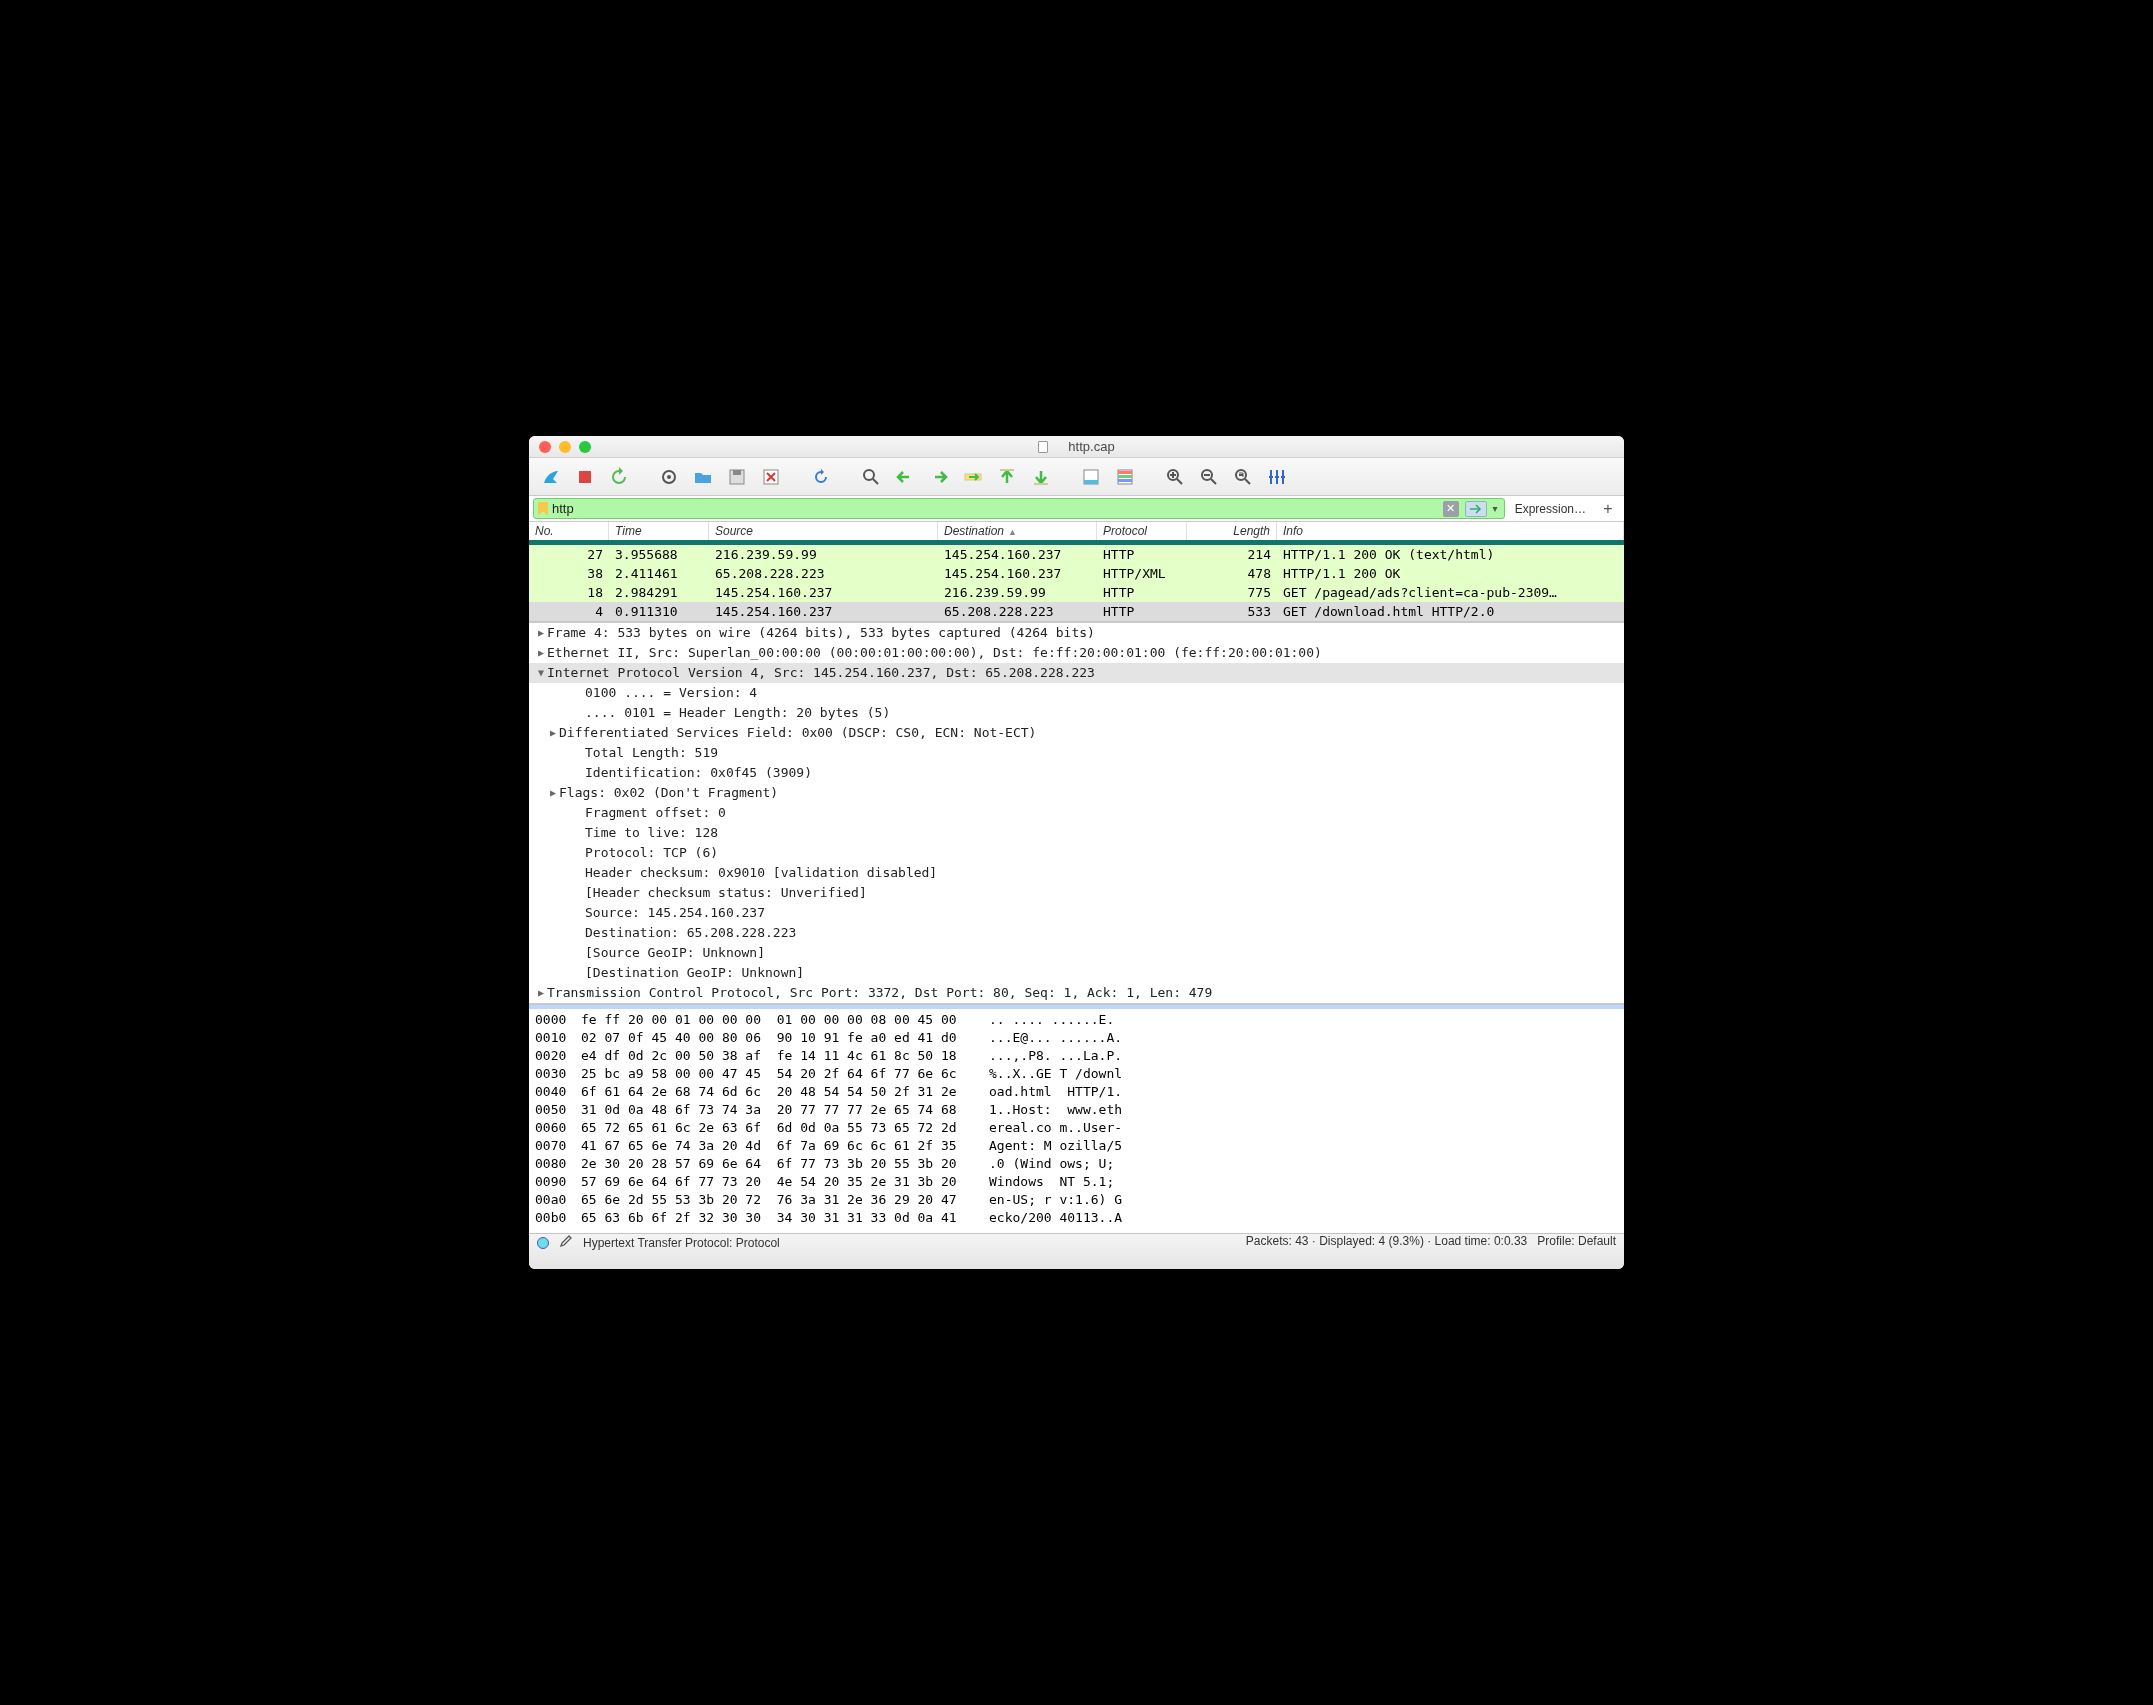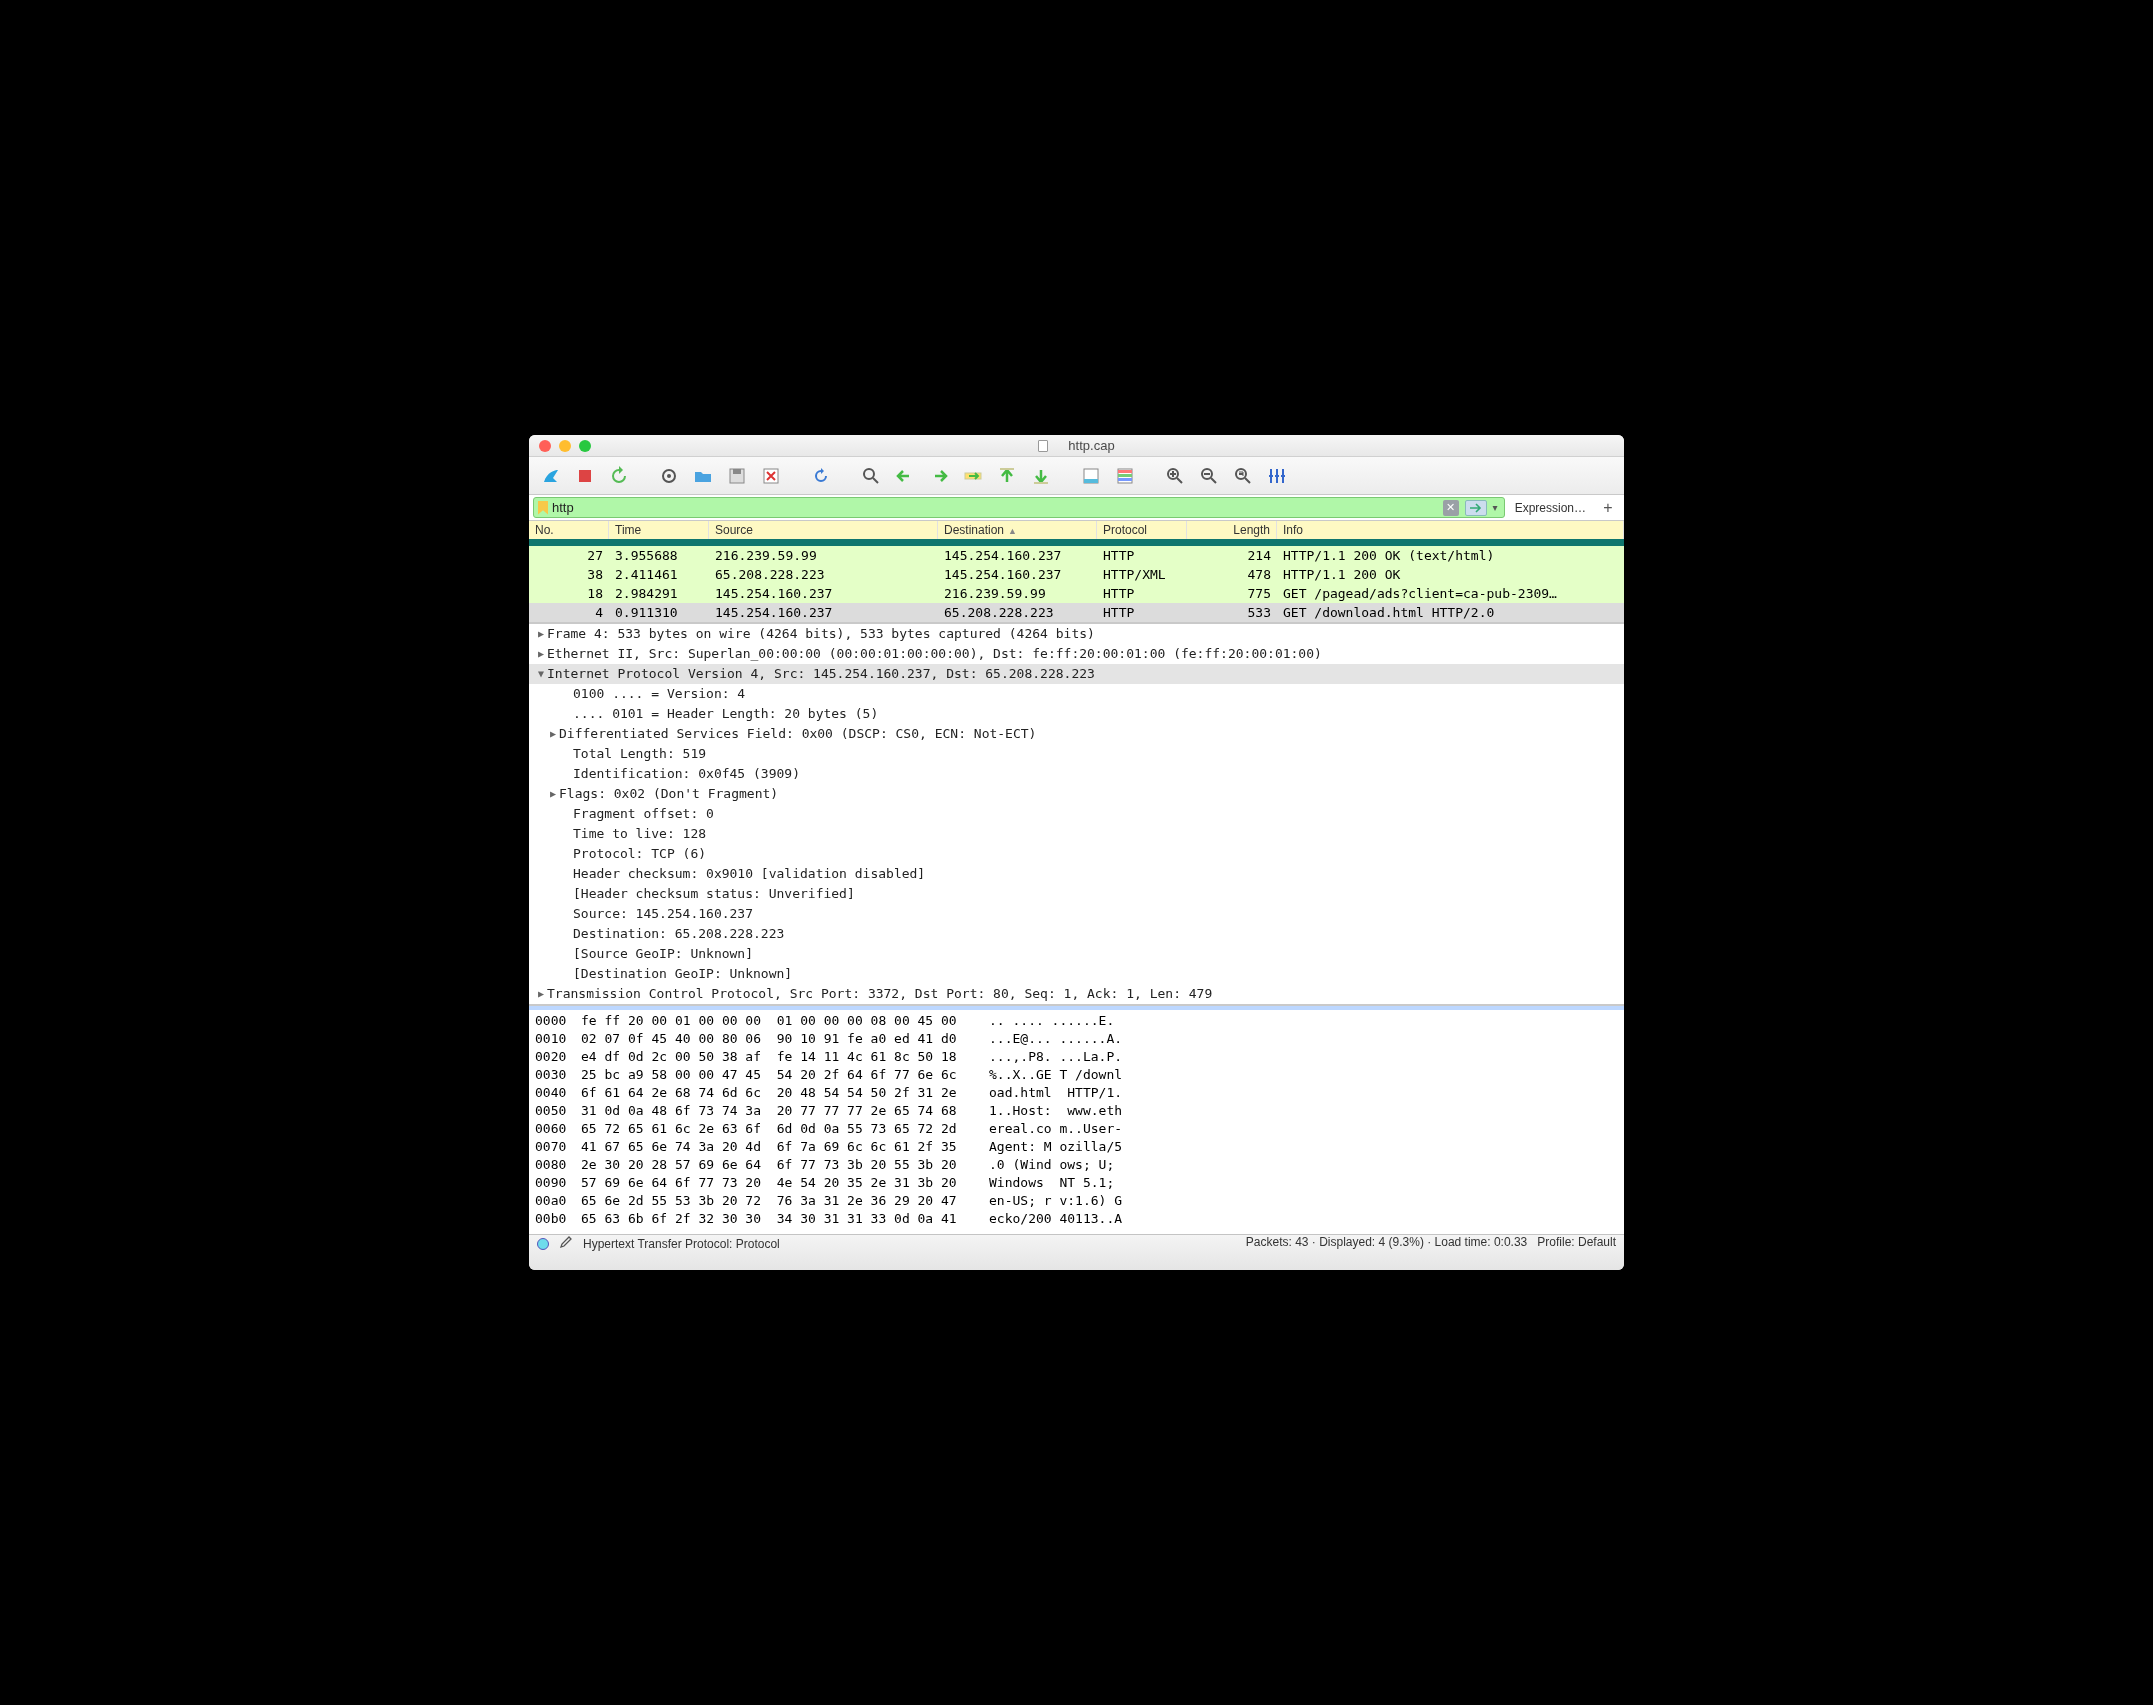--- a/index.html
+++ b/index.html
@@ -98,23 +98,23 @@
   .expression-btn {
     padding:0 10px; display:flex; align-items:center;
     font-size:12px; color:#333;
   }
   .plus-btn {
     width:24px; display:flex; align-items:center; justify-content:center;
     font-size:16px; color:#555;
   }
   .packet-header {
     display:flex;
-    background:#fef9c3;
-    border-bottom:7px solid #0f766e;
-    font-size:12px; color:#333;
+    background:#ffffff;
+    border-bottom:5px solid #0f766e;
+    font-size:12px; color:#333;font-style:italic;
   }
   .packet-header > div {
     padding:2px 6px;
     border-right:1px solid #e1e1e1;
     white-space:nowrap; overflow:hidden;
   }
   .col-no{width:80px;text-align:left;}
   .col-time{width:100px;}
   .col-src{width:229px;}
   .col-dst{width:159px;}
@@ -159,21 +159,21 @@
   }
   .tree-line .tri {
     width:12px;
     font-size:10px;
     color:#666;
     text-align:center;
   }
   .tree-line.sel { background:#e4e4e4; }
   .tree-hl { background:#bcd7ff; }
   .indent1{padding-left:18px;}
-  .indent2{padding-left:32px;}
+  .indent2{padding-left:44px;}
   .hex-pane {
     background:#fff;
     font-family: Menlo, Consolas, monospace;
     font-size:13px;
     color:#000000;
     padding:2px 6px 6px 6px;
     line-height:18px;
     white-space:pre;
   }
   .hex-line { display:flex; }

